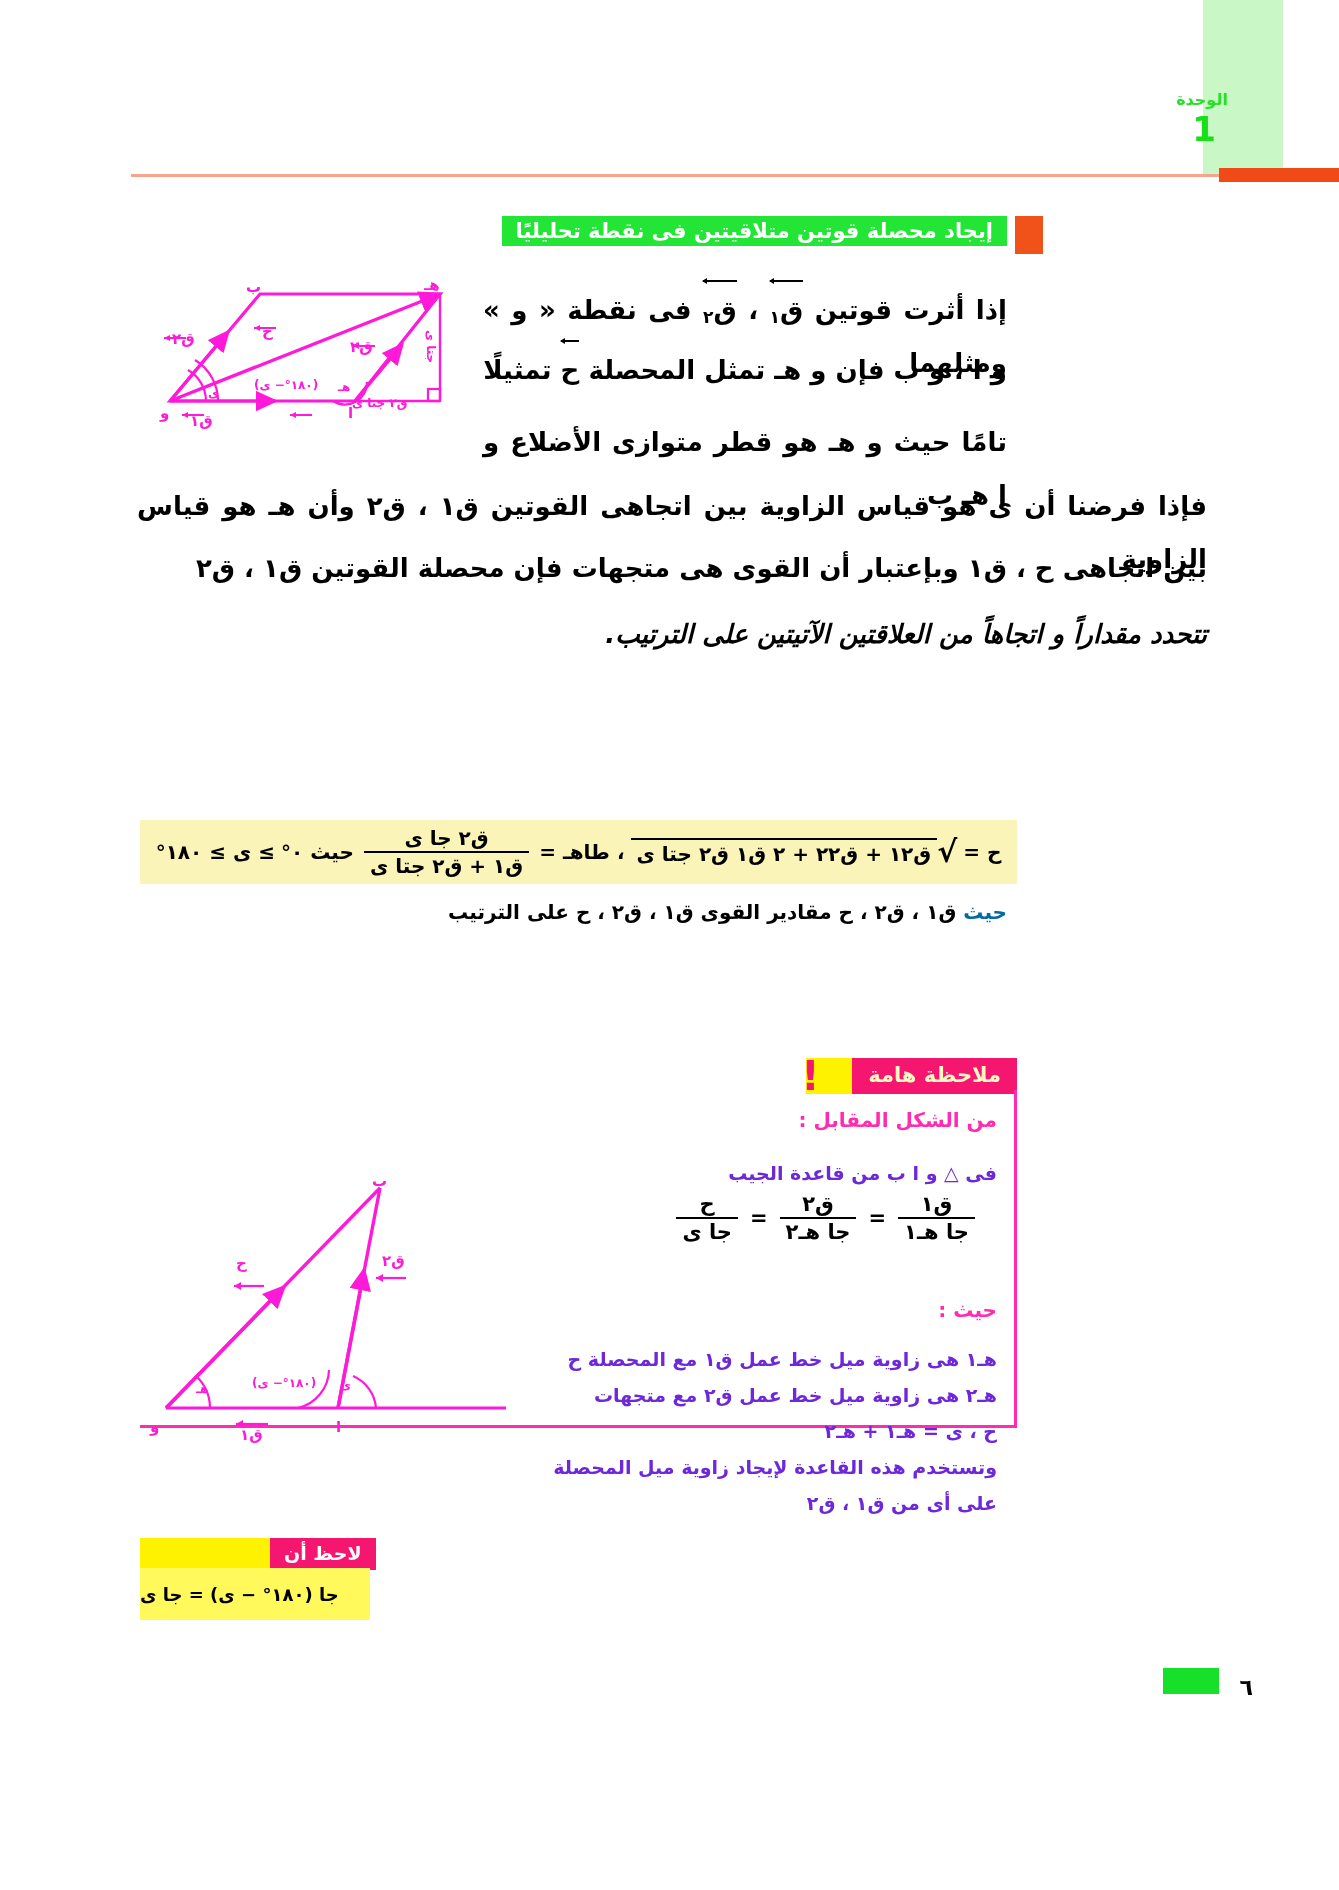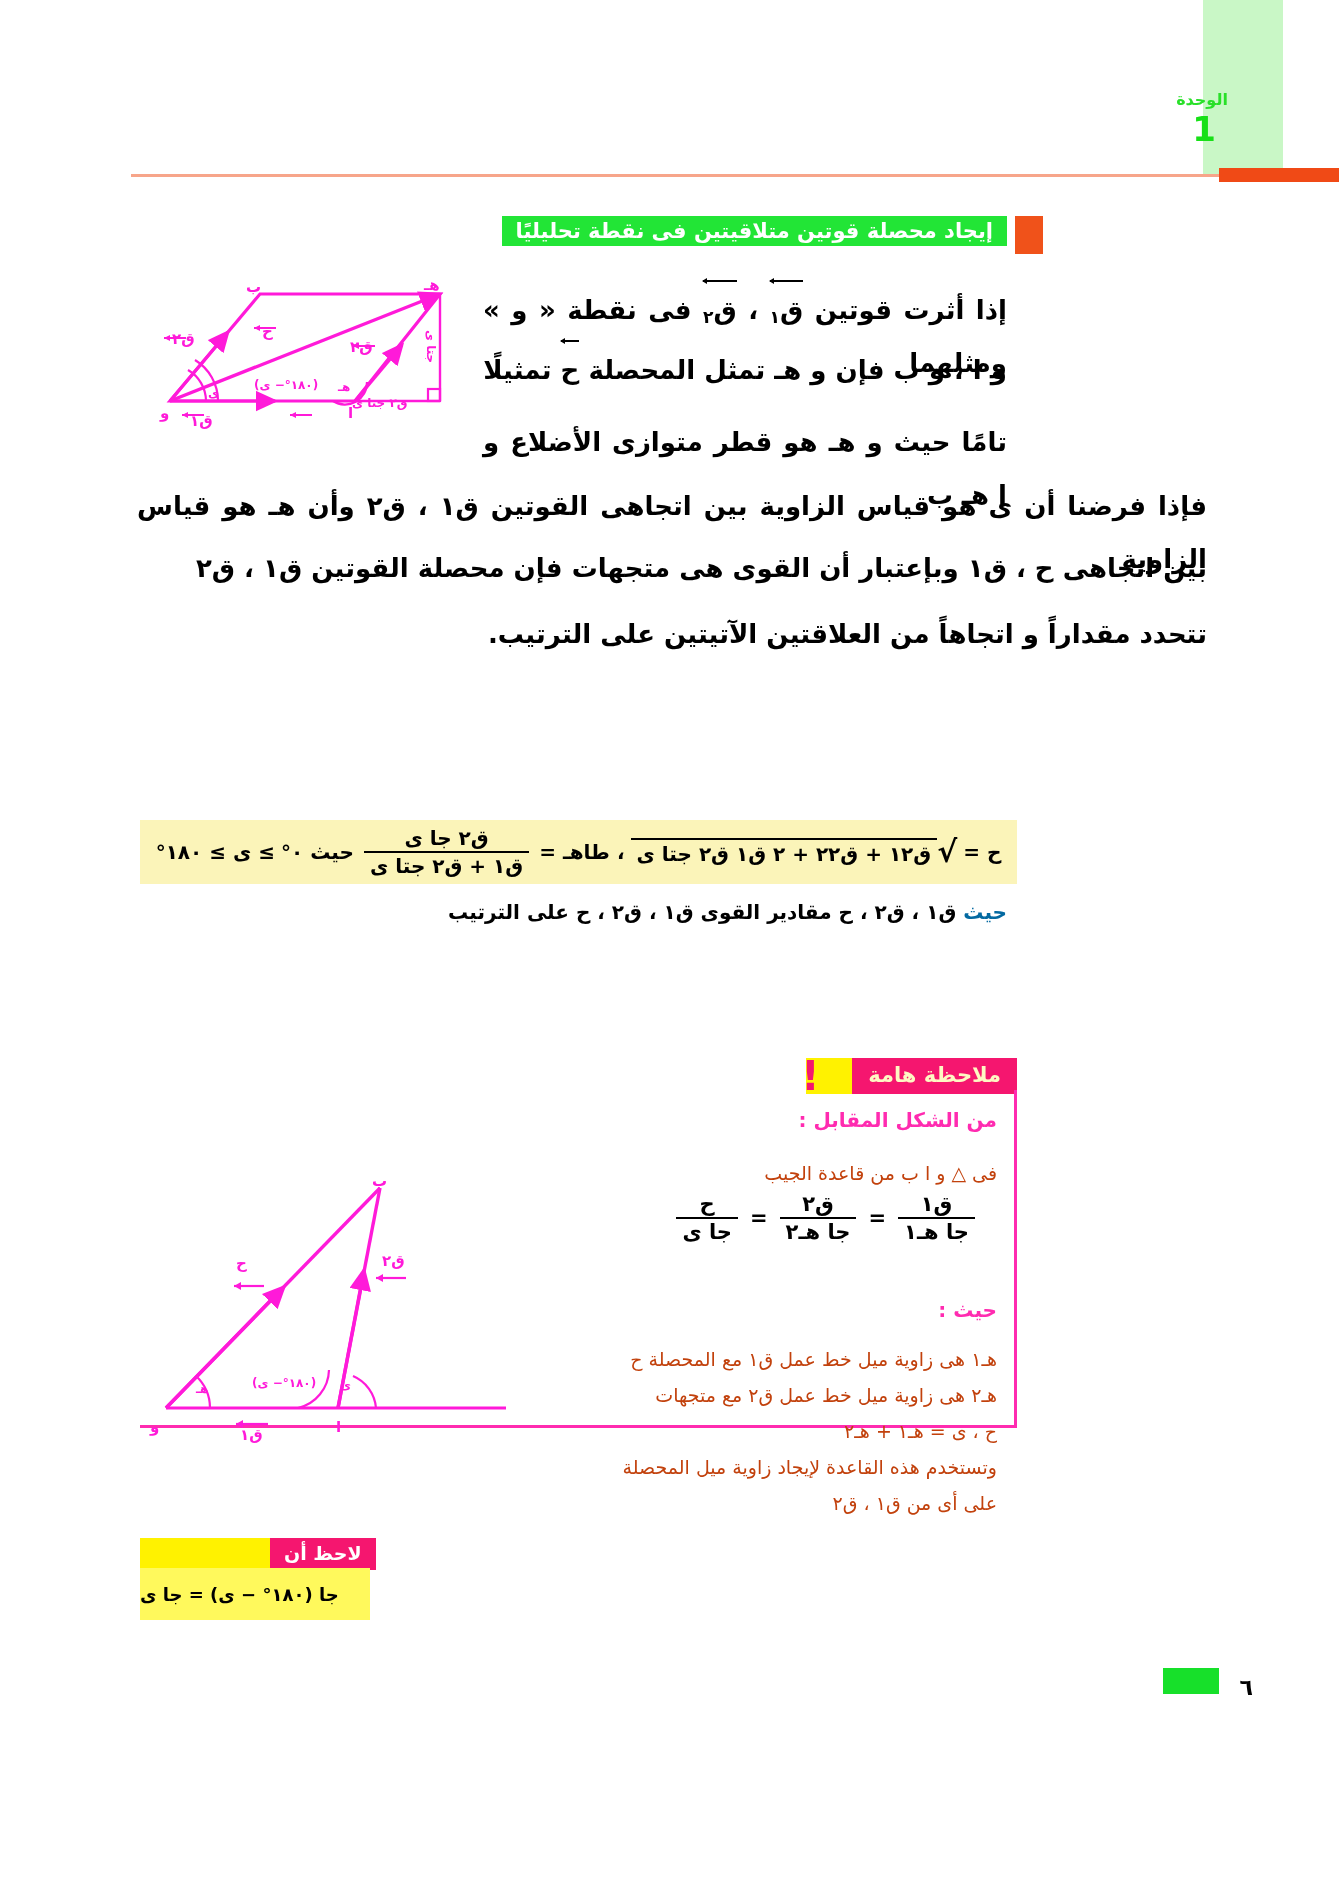--- a/index.html
+++ b/index.html
@@ -201,22 +201,22 @@
 
   .note-sub {
     position: absolute;
     right: 342px; top: 1108px;
     color: #ff2bb0;
     font-size: 20px; font-weight: bold;
     direction: rtl;
   }
   .note-txt {
     position: absolute;
-    color: #c2410c;
-    font-size: 19px; font-weight: normal;
+    color: #6d28d9;
+    font-size: 19px; font-weight: bold;
     direction: rtl; line-height: 1.85;
   }
 
   
   .sine-rule {
     position: absolute;
     top: 1192px; right: 360px;
     display: flex; align-items: center; direction: rtl;
     font-size: 21px; font-weight: bold; gap: 8px;
   }
@@ -350,21 +350,21 @@
     <span class="vec">ح</span>
     <span>تمثيلًا</span>
   </div>
 
   <div class="para" style="right:332px; top:416px; width:524px;">تامًا حيث و هـ هو قطر متوازى الأضلاع و ا هـ ب</div>
 
   <div class="para" style="right:132px; top:480px; width:1070px;">فإذا فرضنا أن ى هو قياس الزاوية بين اتجاهى القوتين ق١ ، ق٢ وأن هـ هو قياس الزاوية</div>
 
   <div class="para" style="right:132px; top:542px; width:1070px;">بين اتجاهى ح ، ق١ وبإعتبار أن القوى هى متجهات فإن محصلة القوتين ق١ ، ق٢</div>
 
-  <div class="para" style="right:132px; top:608px; width:1070px;">تتحدد مقداراً و اتجاهاً من العلاقتين الآتيتين على الترتيب.</div>
+  <div class="para" style="right:132px; top:608px; width:1070px;font-style:italic;">تتحدد مقداراً و اتجاهاً من العلاقتين الآتيتين على الترتيب.</div>
 
   <div class="formula-band">
     <div class="fml">
       <span>ح =</span>
       <span class="radic">
         <span class="sign">√</span>
         <span class="body">ق١٢ + ق٢٢ + ٢ ق١ ق٢ جتا ى</span>
       </span>
       <span>، طاهـ =</span>
       <span class="frac">

